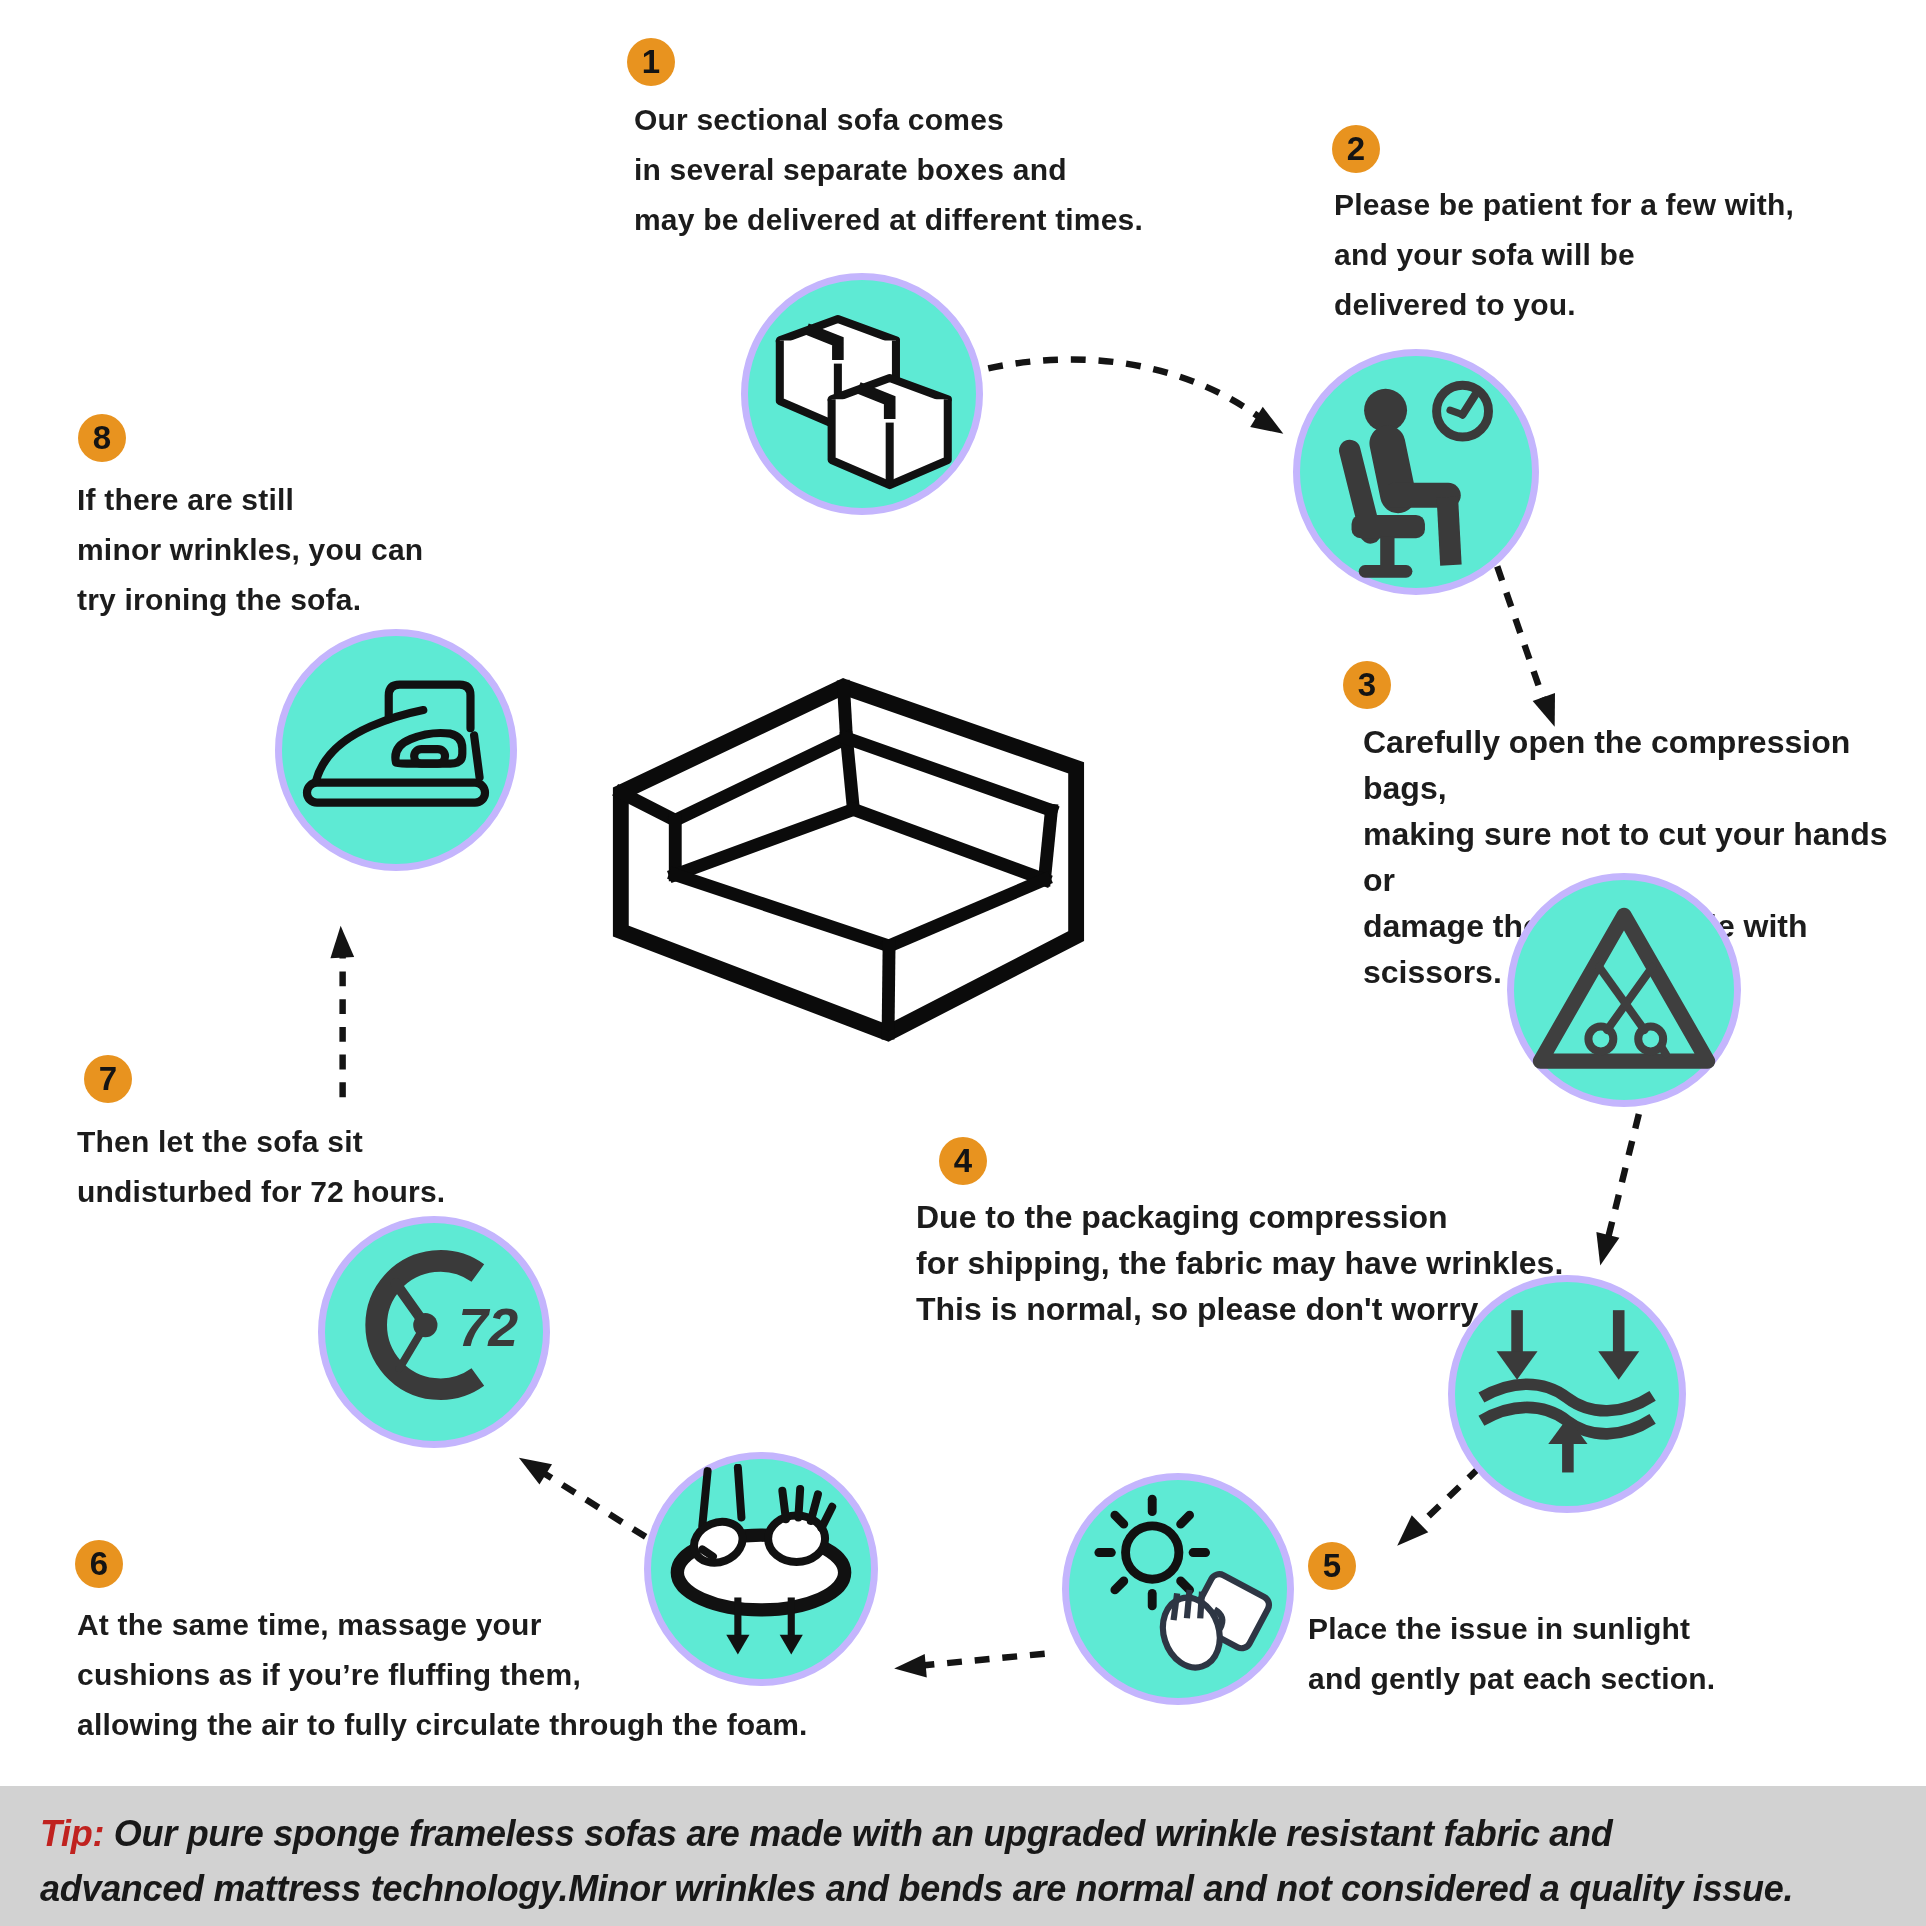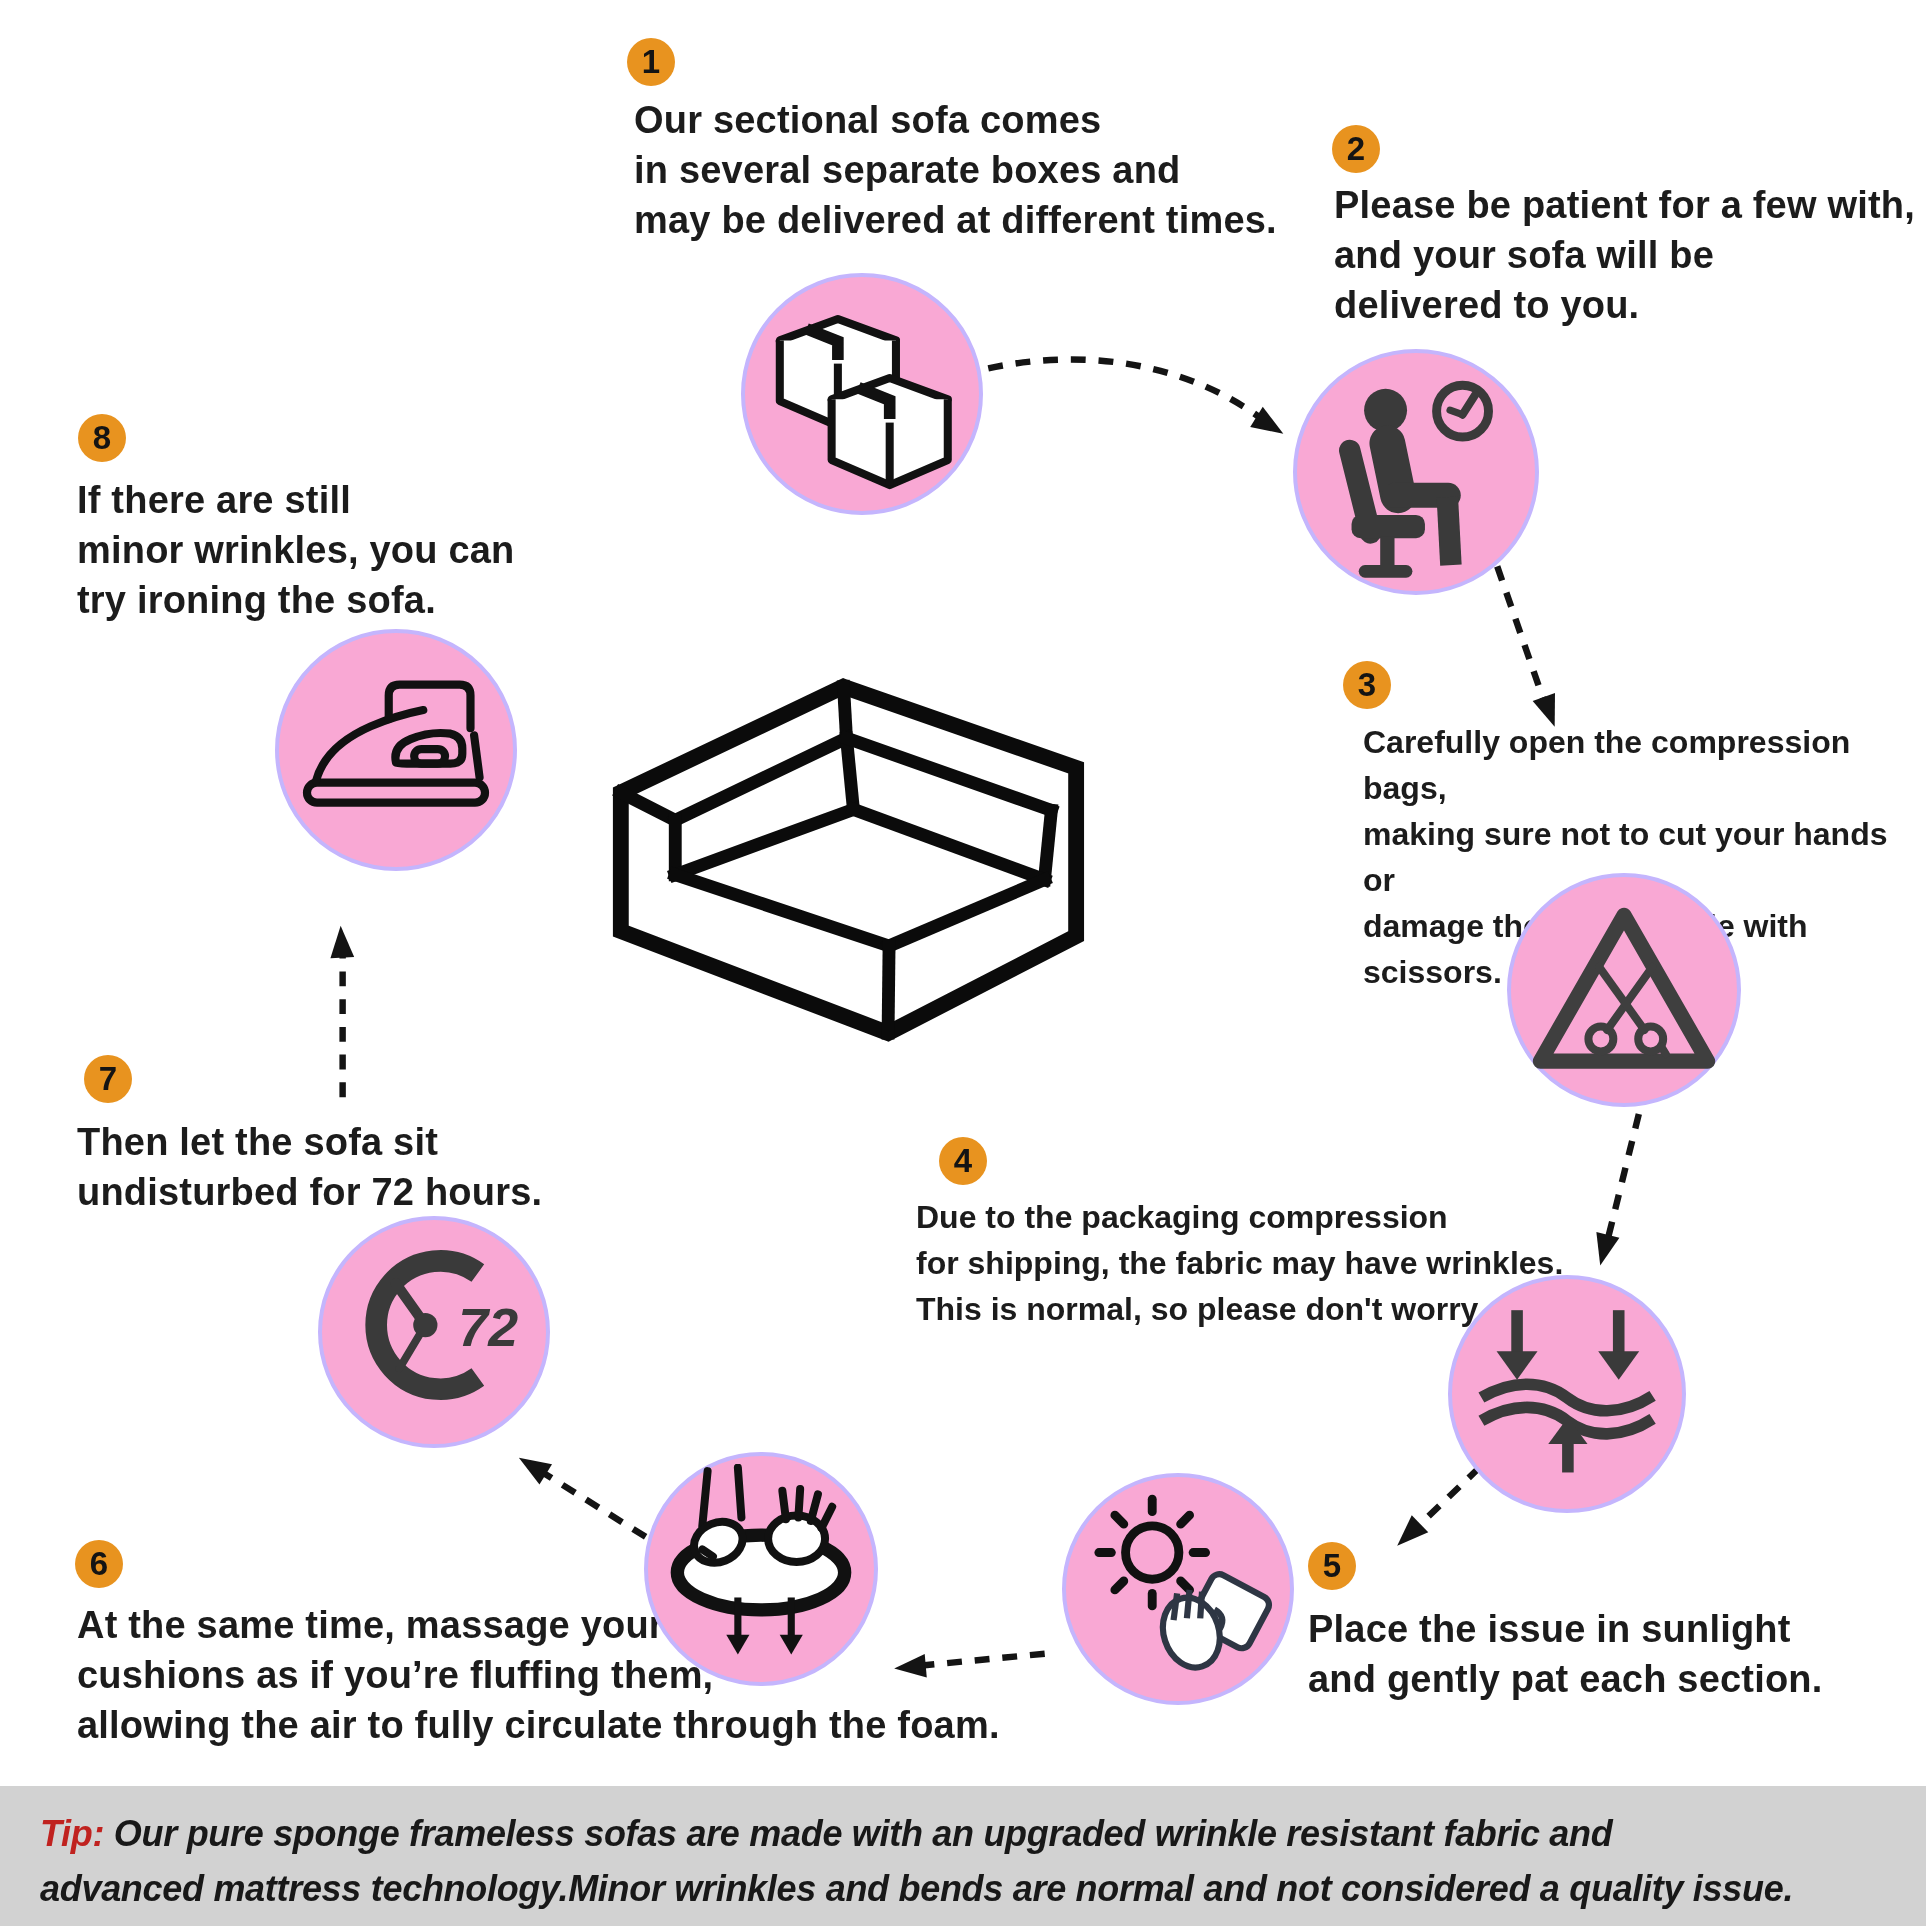--- a/index.html
+++ b/index.html
@@ -7,26 +7,26 @@
     width:1927px;height:1927px;position:relative;background:#ffffff;
     font-family:"Liberation Sans","DejaVu Sans",sans-serif;color:#1c1c1c;
     overflow:hidden;
   }
   .badge{
     position:absolute;width:48px;height:48px;border-radius:50%;
     background:#E8931F;color:#141414;display:flex;align-items:center;justify-content:center;
     font-size:33px;font-weight:bold;
   }
   .step-text{
-    position:absolute;font-size:38px;font-weight:bold;line-height:50px;
+    position:absolute;font-size:30px;font-weight:bold;line-height:50px;
     white-space:pre-line;color:#1c1c1c;letter-spacing:0.2px;
   }
   .step-text.tight{font-size:32px;line-height:46px;letter-spacing:0;}
   .icon-circle{
-    position:absolute;border-radius:50%;background:#f9a8d4;border:4px solid #c4b5fd;
+    position:absolute;border-radius:50%;background:#5eead4;border:7px solid #c4b5fd;
     display:flex;align-items:center;justify-content:center;box-sizing:border-box;
   }
   .icon-circle svg{display:block;}
   #arrows{position:absolute;left:0;top:0;pointer-events:none;}
   #sofa{position:absolute;left:604px;top:644px;}
   .tipbar{
     position:absolute;left:0;top:1786px;width:1927px;height:141px;background:#d2d2d2;font-style:italic;
   }
   .tiptext{
     position:absolute;left:40px;top:20px;width:1861px;

